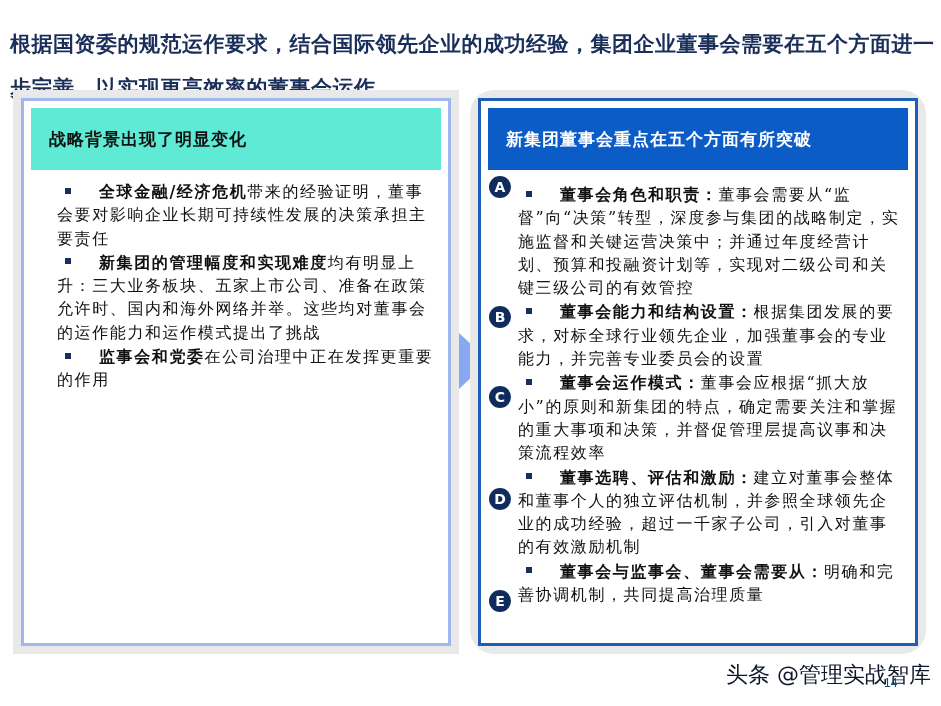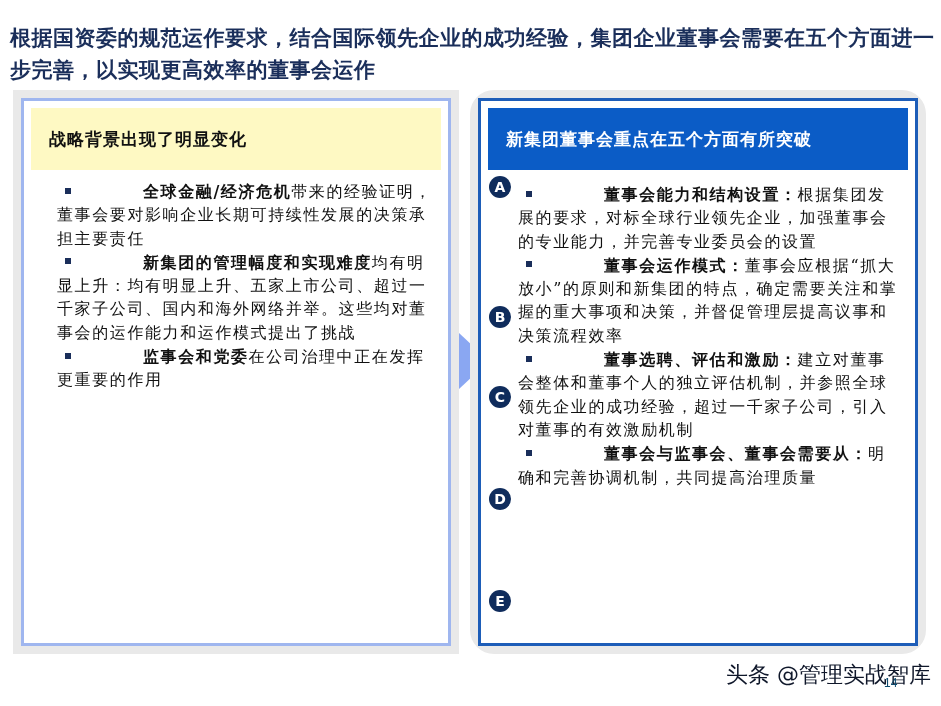--- a/index.html
+++ b/index.html
@@ -4,53 +4,53 @@
 <style>
   html, body { margin:0; padding:0; }
   body {
     width:941px; height:706px; position:relative; overflow:hidden;
     background:#ffffff;
     font-family:"DejaVu Serif","Liberation Serif",serif;
     color:#111;
   }
   .title {
     position:absolute; left:10px; top:22px; width:925px;
-    font-size:21px; line-height:32px; font-weight:bold;
+    font-size:21px; line-height:44px; font-weight:bold;
     color:#1a2e5a; letter-spacing:0.5px;
   }
   .panel-outer {
     position:absolute; top:90px; height:564px;
     background:#e9e9e9;
   }
   .left-outer { left:13px; width:446px; }
   .right-outer { left:470px; width:456px;border-radius:24px; }
   .panel-inner {
     position:absolute; left:8px; top:8px; right:8px; bottom:8px;
     background:#ffffff;
   }
   .left-inner { border:3px solid #9fb6ef; }
   .right-inner { border:3px solid #1d5db8; }
   .panel-header {
     position:absolute; left:7px; right:7px; top:7px; height:62px;
     display:flex; align-items:center; padding-left:18px;
     font-size:17px; font-weight:bold; letter-spacing:1px;
   }
-  .left-header { background:#fef9c3; color:#111; }
+  .left-header { background:#5eead4; color:#111; }
   .right-header { background:#0b5cc6; color:#ffffff; }
   .body-text {
     position:absolute; left:33px; right:12px; top:79px;
     font-size:16px; line-height:23.3px; letter-spacing:1.6px;
   }
   .right-body { left:37px; top:82px; }
   .item { margin-bottom:1px; }
   .bullet {
     display:inline-block; width:6px; height:6px; background:#1a2e5a;
     vertical-align:middle; margin:0 28px 4px 8px;
   }
-  b { font-weight:bold;margin-left:44px; }
+  b { font-weight:bold; }
   .arrow {
     position:absolute; left:459px; top:333px; width:0; height:0;
     border-top:28px solid transparent; border-bottom:28px solid transparent;
     border-left:30px solid #8aa7f2;
   }
   .badge {
     position:absolute; left:489px; width:22px; height:22px; border-radius:50%;
     background:#0f2c5c; color:#fff;
     font-family:"DejaVu Sans","Liberation Sans",sans-serif;
     font-size:14px; font-weight:bold; text-align:center; line-height:22px;
@@ -68,32 +68,33 @@
 </head>
 <body>
 
 <div class="title">根据国资委的规范运作要求，结合国际领先企业的成功经验，集团企业董事会需要在五个方面进一步完善，以实现更高效率的董事会运作</div>
 
 <div class="panel-outer left-outer">
   <div class="panel-inner left-inner">
     <div class="panel-header left-header">战略背景出现了明显变化</div>
     <div class="body-text">
       <div class="item"><span class="bullet"></span><b>全球金融/经济危机</b><span>带来的经验证明，董事会要对影响企业长期可持续性发展的决策承担主要责任</span></div>
-      <div class="item"><span class="bullet"></span><b>新集团的管理幅度和实现难度</b><span>均有明显上升：均有明显上升、五家上市公司、超过一千家子公司、国内和海外网络并举。这些均对董事会的运作能力和运作模式提出了挑战</span></div>
+      <div class="item"><span class="bullet"></span><b>新集团的管理幅度和实现难度</b><span>均有明显上升：三大业务板块、五家上市公司、准备在政策允许时、国内和海外网络并举。这些均对董事会的运作能力和运作模式提出了挑战</span></div>
       <div class="item"><span class="bullet"></span><b>监事会和党委</b><span>在公司治理中正在发挥更重要的作用</span></div>
     </div>
   </div>
 </div>
 
 <div class="arrow"></div>
 
 <div class="panel-outer right-outer">
   <div class="panel-inner right-inner">
     <div class="panel-header right-header">新集团董事会重点在五个方面有所突破</div>
     <div class="body-text right-body">
+      <div class="item"><span class="bullet"></span><b>董事会角色和职责：</b><span>董事会需要从“监督”向“决策”转型，深度参与集团的战略制定，实施监督和关键运营决策中；并通过年度经营计划、预算和投融资计划等，实现对二级公司和关键三级公司的有效管控</span></div>
       <div class="item"><span class="bullet"></span><b>董事会能力和结构设置：</b><span>根据集团发展的要求，对标全球行业领先企业，加强董事会的专业能力，并完善专业委员会的设置</span></div>
       <div class="item"><span class="bullet"></span><b>董事会运作模式：</b><span>董事会应根据“抓大放小”的原则和新集团的特点，确定需要关注和掌握的重大事项和决策，并督促管理层提高议事和决策流程效率</span></div>
       <div class="item"><span class="bullet"></span><b>董事选聘、评估和激励：</b><span>建立对董事会整体和董事个人的独立评估机制，并参照全球领先企业的成功经验，超过一千家子公司，引入对董事的有效激励机制</span></div>
       <div class="item"><span class="bullet"></span><b>董事会与监事会、董事会需要从：</b><span>明确和完善协调机制，共同提高治理质量</span></div>
     </div>
   </div>
 </div>
 
 <div class="badge" style="top:176px;">A</div>
 <div class="badge" style="top:306px;">B</div>

